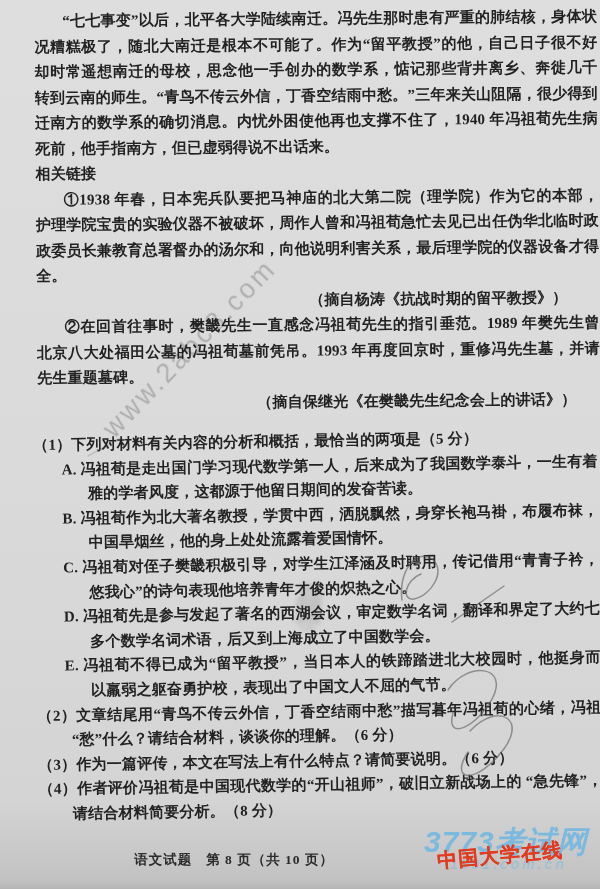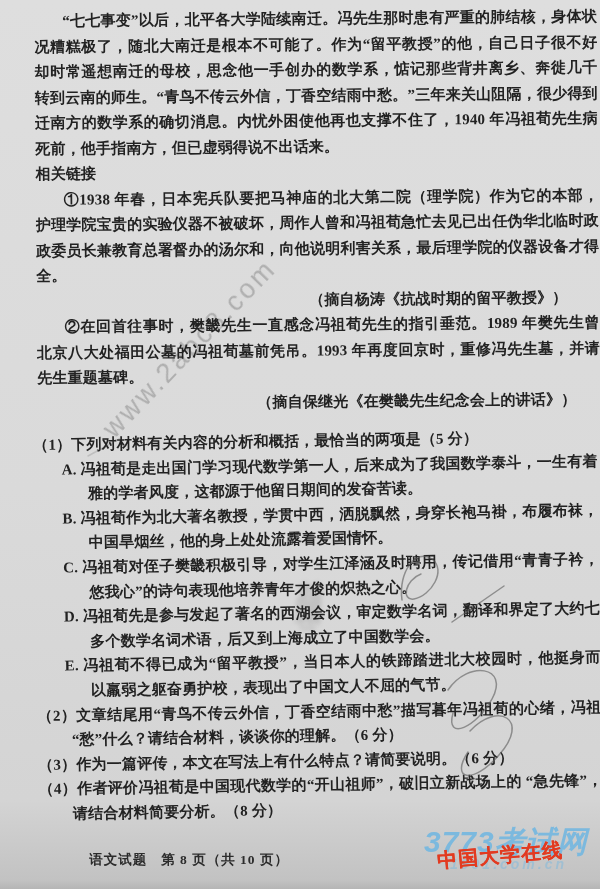--- a/index.html
+++ b/index.html
@@ -56,21 +56,21 @@
   }
   .logo-red {
     position:absolute; left:437px; top:842px;
     font-family:"Liberation Sans",sans-serif; font-weight:700;
     font-size:20px; letter-spacing:1px; color:#e23a20;
     transform:rotate(-5deg); white-space:nowrap; text-shadow:0 0 .4px #e23a20;
   }
   
   .footer {
     position:absolute; left:0; top:851px; width:63%; text-align:center;
-    font-size:13.5px; font-weight:600; color:#2c2c2c; letter-spacing:1px;
+    font-size:13.5px; font-weight:600; color:#2c2c2c; letter-spacing:1px;padding-left:45px;
   }
   .footer span { margin:0 7px; }
   
   .scribbles { position:absolute; left:0; top:0; width:600px; height:889px; pointer-events:none; }
 </style>
 </head>
 <body>
 
 <div class="page">
 

